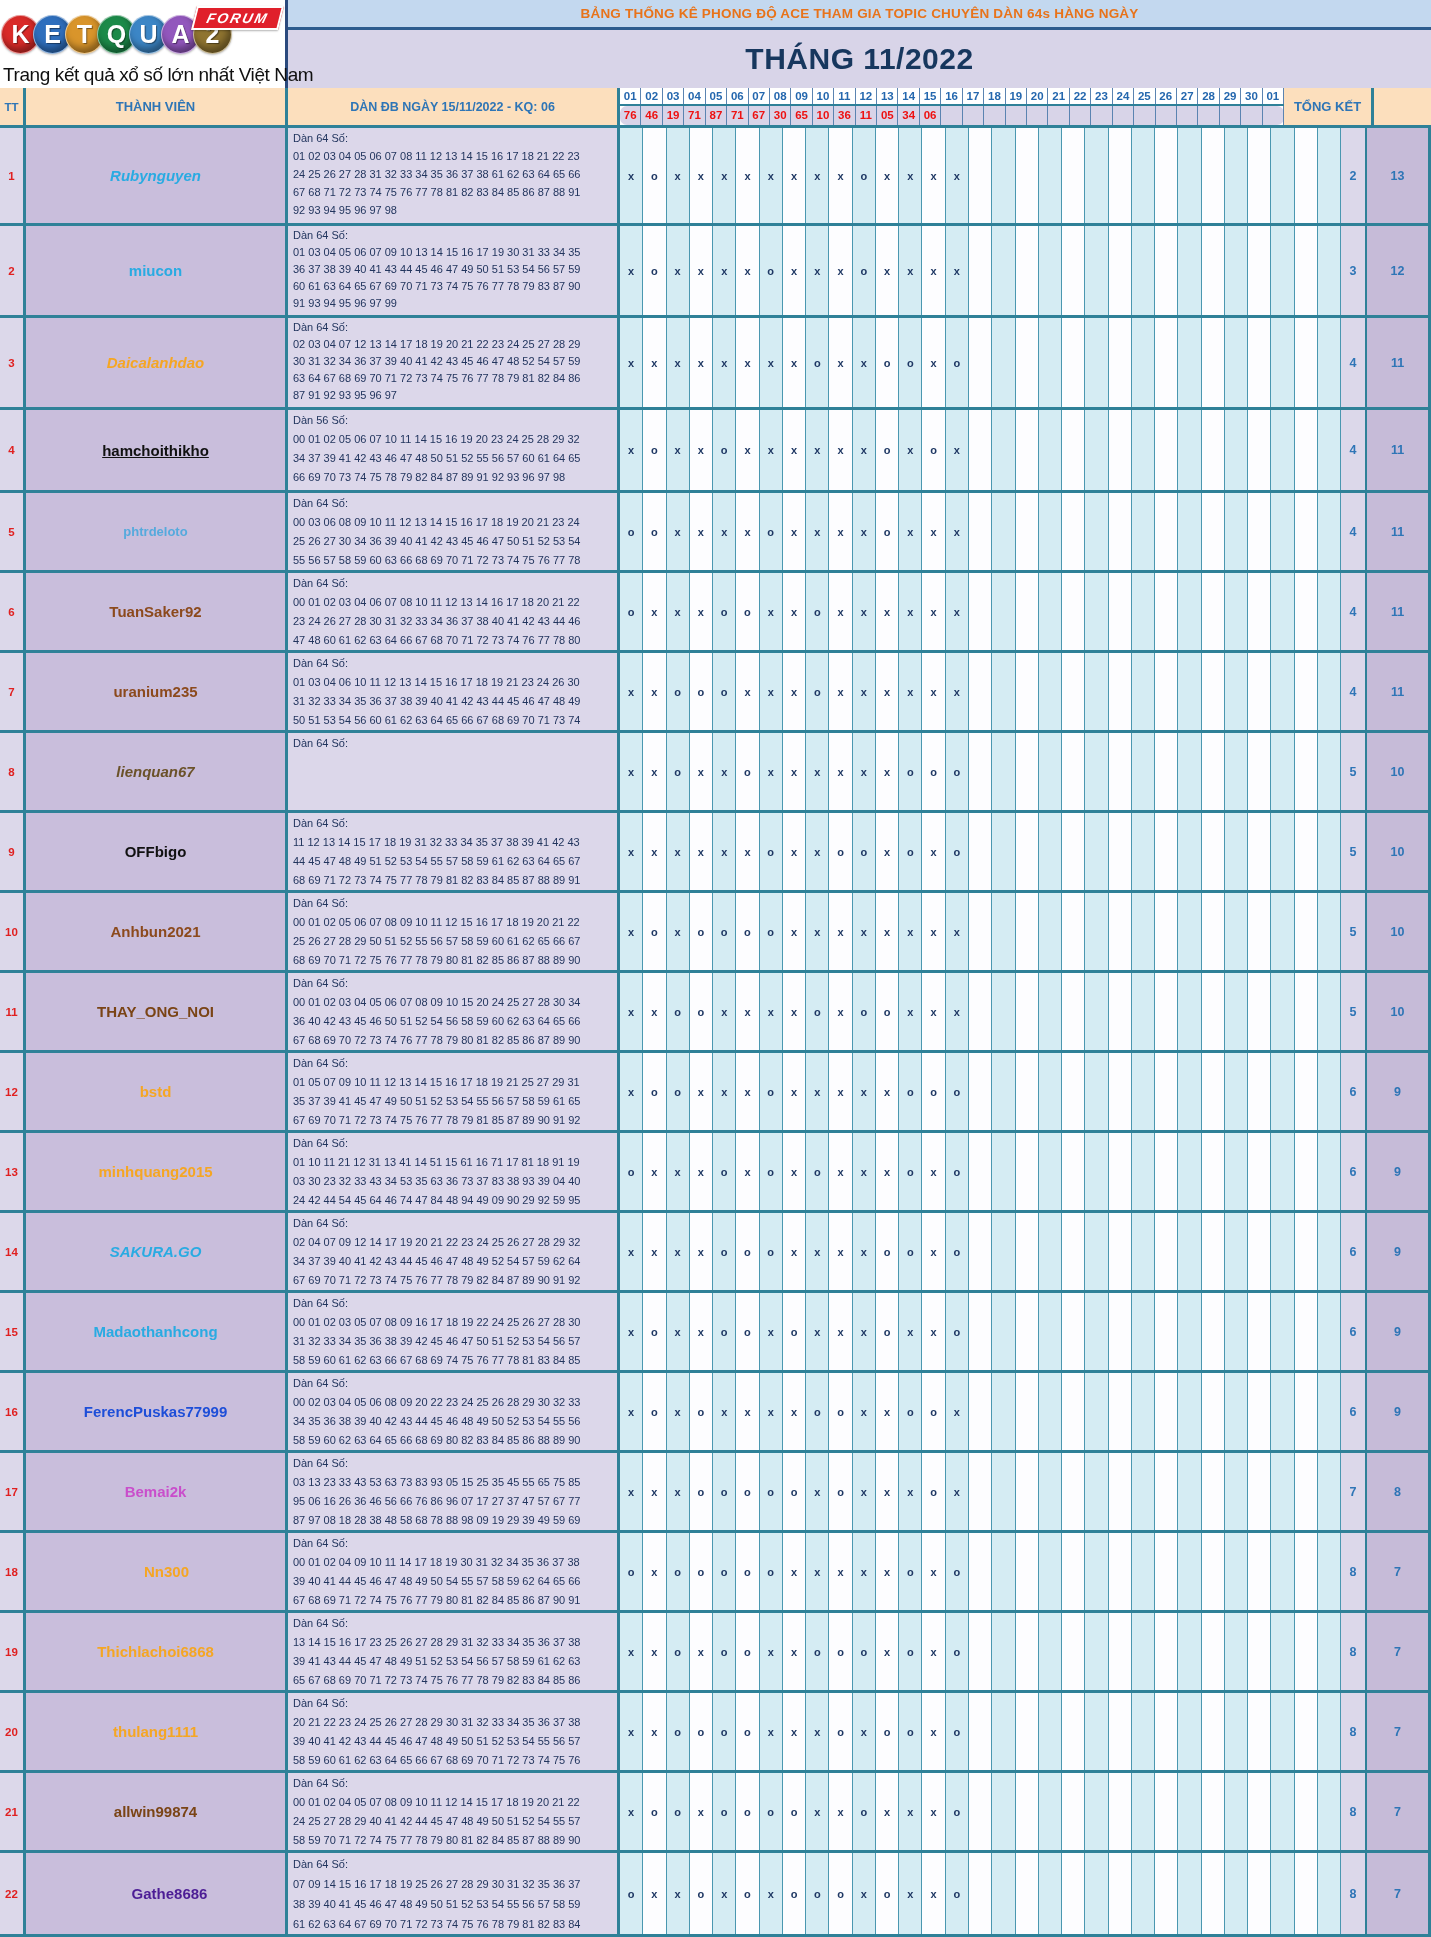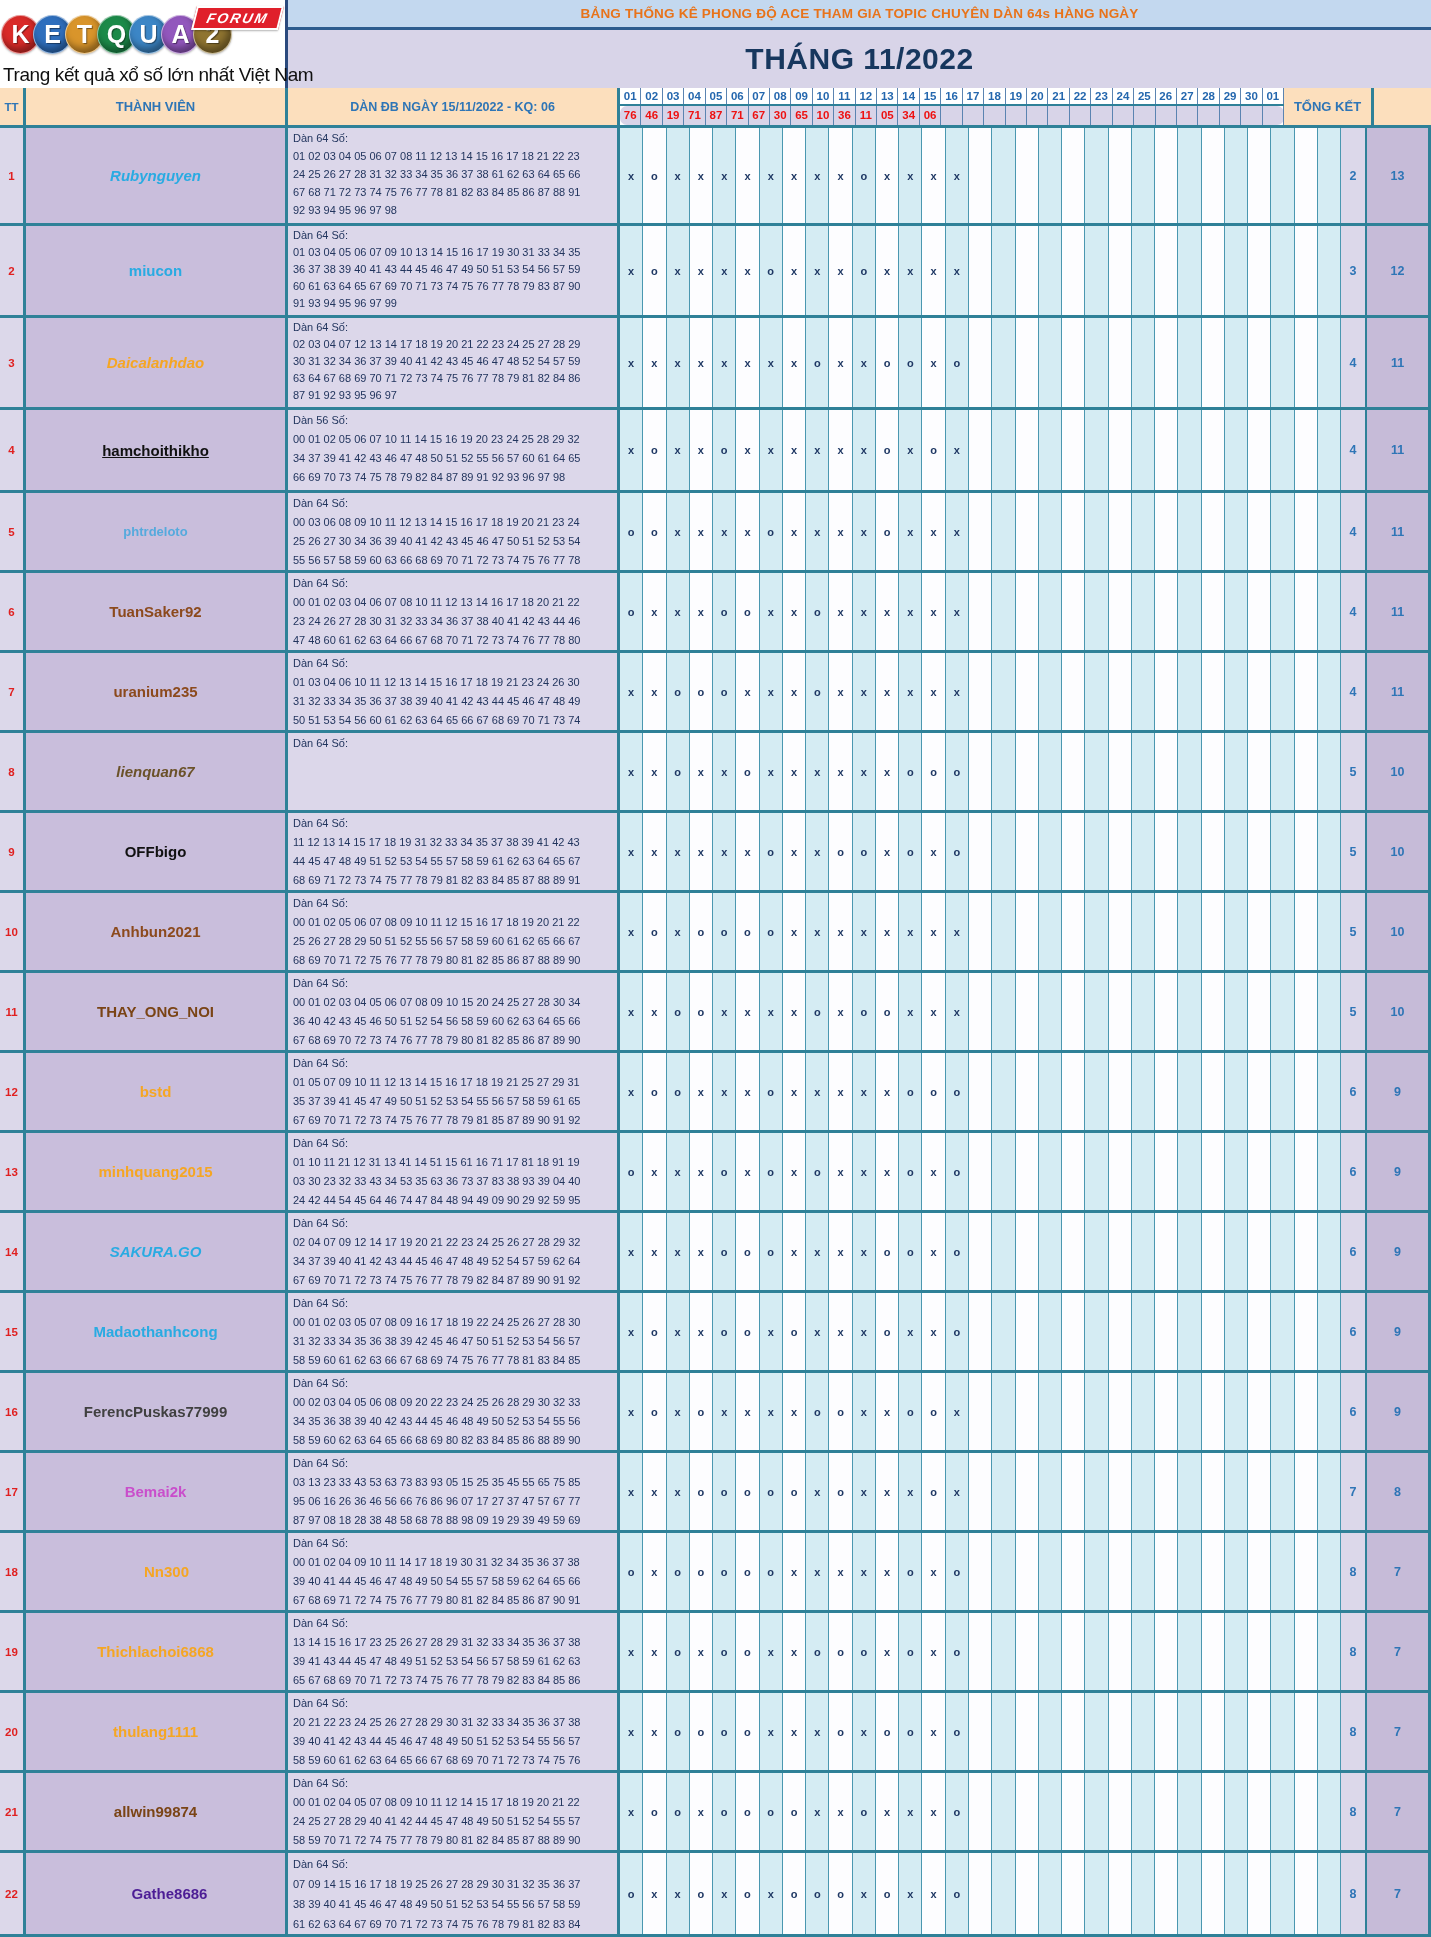--- a/index.html
+++ b/index.html
@@ -810,21 +810,21 @@
           <div class="dcell even"></div>
           <div class="dcell odd"></div>
           <div class="dcell even"></div>
           <div class="dcell odd"></div>
         </div>
         <div class="c-ta">6</div>
         <div class="c-tb">9</div>
       </div>
       <div class="trow" style="min-height: 80px;">
         <div class="c-tt">16</div>
-        <div class="c-member" style="color: #404040;">FerencPuskas77999</div>
+        <div class="c-member" style="color: #1d4ed8;">FerencPuskas77999</div>
         <div class="c-dan" style="line-height: 19px;">
           <div class="dan-label">Dàn 64 Số:</div>
           <div class="dan-nums">00 02 03 04 05 06 08 09 20 22 23 24 25 26 28 29 30 32 33
 34 35 36 38 39 40 42 43 44 45 46 48 49 50 52 53 54 55 56
 58 59 60 62 63 64 65 66 68 69 80 82 83 84 85 86 88 89 90</div>
         </div>
         <div class="c-days">
           <div class="dcell odd">x</div>
           <div class="dcell even">o</div>
           <div class="dcell odd">x</div>

